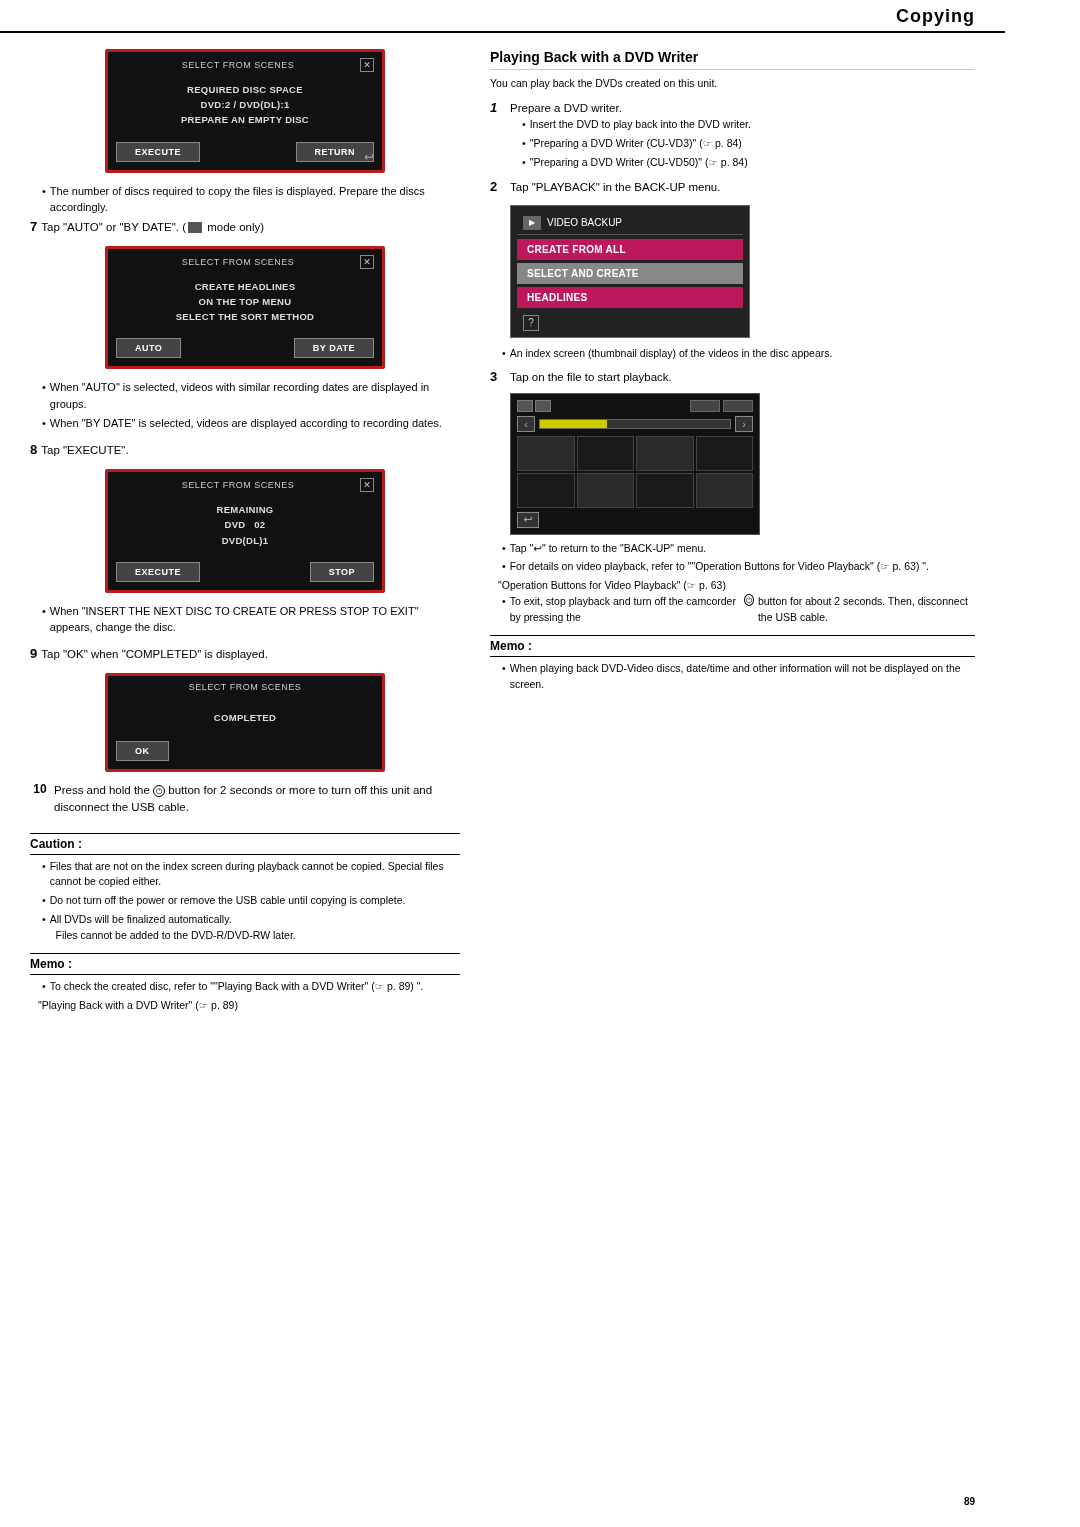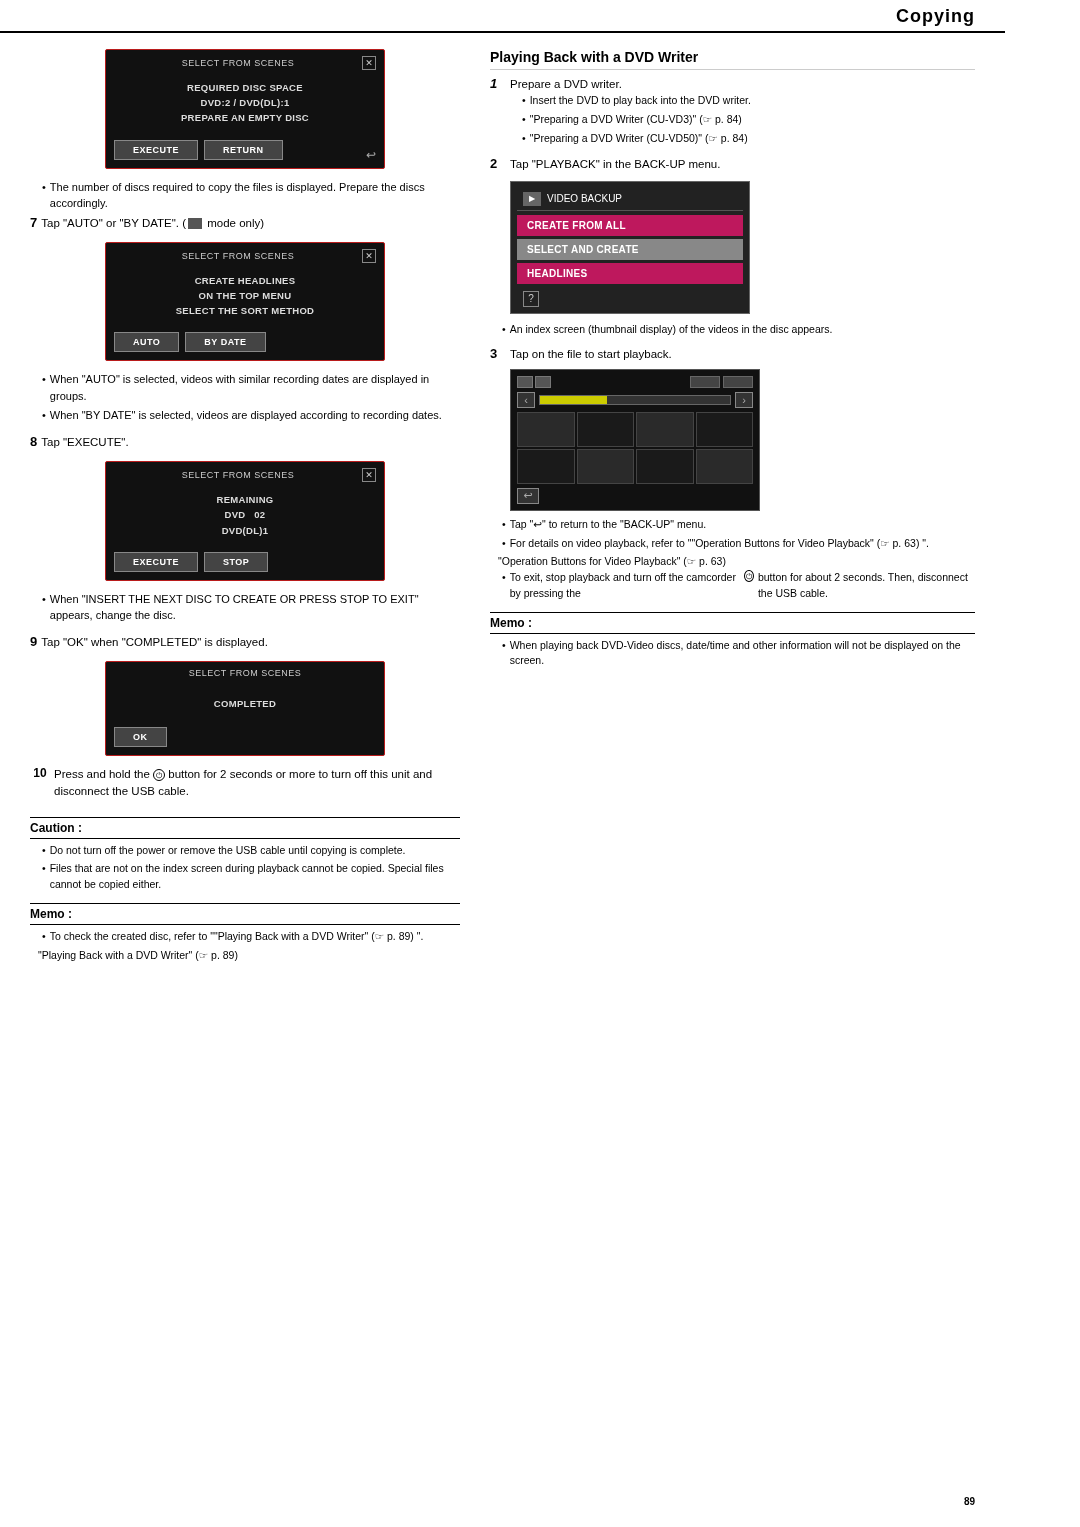--- a/index.html
+++ b/index.html
@@ -50,21 +50,21 @@
 
     
     .right-col {
       flex: 1;
       padding-left: 10px;
     }
 
     
     .screen-box {
       background: #111;
-      border: 1px solid #b91c1c;
+      border: 3px solid #b91c1c;
       border-radius: 2px;
       color: #fff;
       font-size: 10px;
       margin-bottom: 10px;
       position: relative;
       padding: 6px 8px 8px 8px;
       width: 280px;
       margin-left: auto;
       margin-right: auto;
     }
@@ -102,21 +102,21 @@
       font-size: 9.5px;
       line-height: 1.6;
       color: #ddd;
       font-weight: bold;
       letter-spacing: 0.3px;
     }
 
     .screen-box .btn-row {
       display: flex;
       gap: 6px;
-      justify-content: flex-start;
+      justify-content: space-between;
       margin-top: 8px;
     }
 
     .screen-box .screen-btn {
       background: #444;
       border: 1px solid #888;
       color: #fff;
       font-size: 9px;
       padding: 4px 18px;
       cursor: pointer;
@@ -377,35 +377,37 @@
       <div class="left-steps-section">
         <div class="step-line">
           <span class="step-number" style="font-size:12px;font-weight:bold;min-width:20px;text-align:center;">10</span>
           <span class="step-text">Press and hold the <span style="display:inline-block;width:12px;height:12px;border:1.5px solid #000;border-radius:50%;font-size:8px;text-align:center;line-height:11px;vertical-align:middle;">⏻</span> button for 2 seconds or more to turn off this unit and disconnect the USB cable.</span>
         </div>
       </div>
 
       <div class="section-header-box">
         <span>Caution :</span>
       </div>
+      <div class="step-bullet small-text">Files that are not on the index screen during playback cannot be copied. Special files cannot be copied either.</div>
       <div class="step-bullet small-text">Do not turn off the power or remove the USB cable until copying is complete.</div>
-      <div class="step-bullet small-text">Files that are not on the index screen during playback cannot be copied. Special files cannot be copied either.</div>
+      <div class="step-bullet small-text">All DVDs will be finalized automatically.<br>&nbsp;&nbsp;Files cannot be added to the DVD-R/DVD-RW later.</div>
 
       <div class="section-header-box" style="margin-top:10px;">
         <span>Memo :</span>
       </div>
       <div class="step-bullet small-text">To check the created disc, refer to ""Playing Back with a DVD Writer" (☞ p. 89) ".</div>
       <div class="small-text" style="margin-left:8px;">"Playing Back with a DVD Writer" (☞ p. 89)</div>
 
     </div>
 
     <div class="right-col">
 
       <div class="section-title">Playing Back with a DVD Writer</div>
 
+      <p class="small-text" style="margin-bottom:8px;">You can play back the DVDs created on this unit.</p>
 
       <div class="step-row">
         <span class="step-num-circle"><em>1</em></span>
         <div>
           <span class="step-text">Prepare a DVD writer.</span>
           <div class="step-bullet small-text">Insert the DVD to play back into the DVD writer.</div>
           <div class="step-bullet small-text">"Preparing a DVD Writer (CU-VD3)" (☞ p. 84)</div>
           <div class="step-bullet small-text">"Preparing a DVD Writer (CU-VD50)" (☞ p. 84)</div>
         </div>
       </div>

